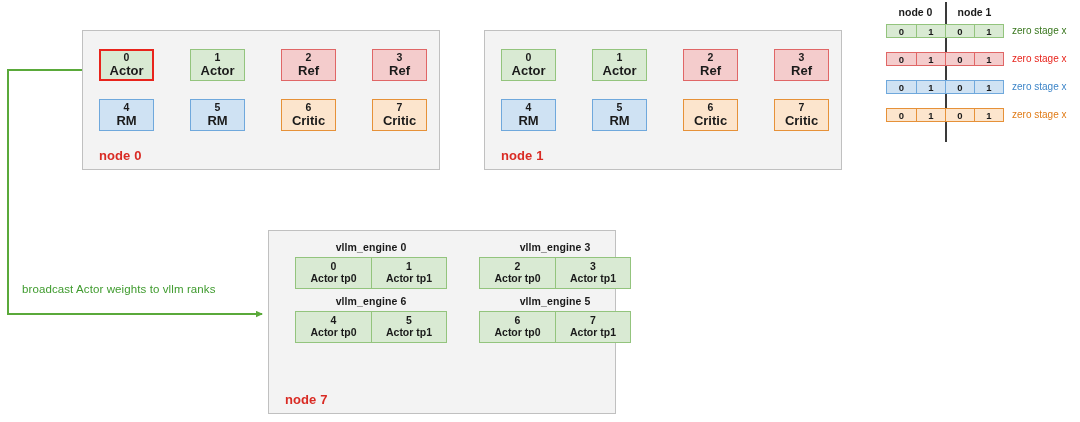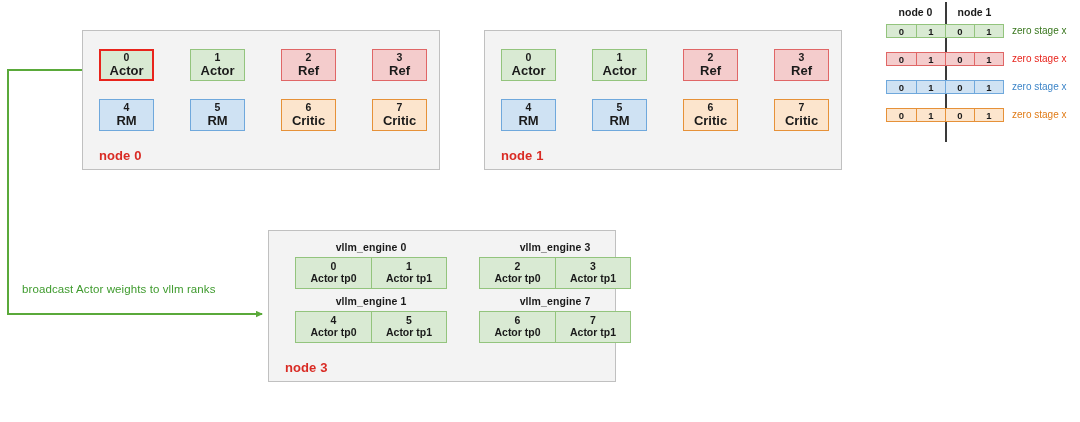--- a/index.html
+++ b/index.html
@@ -23,21 +23,21 @@
 
   
   .node-panel {
     position: absolute;
     background: #f3f3f3;
     border: 1px solid #c0c0c0;
     box-sizing: border-box;
   }
   #node0-panel { left: 82px;  top: 30px;  width: 358px; height: 140px; }
   #node1-panel { left: 484px; top: 30px;  width: 358px; height: 140px; }
-  #node2-panel { left: 268px; top: 230px; width: 348px; height: 152px; }
+  #node2-panel { left: 268px; top: 230px; width: 348px; height: 184px; }
 
   .node-label {
     position: absolute;
     left: 16px;
     bottom: 6px;
     color: #d92b24;
     font-size: 13px;
     font-weight: bold;
     letter-spacing: 0.1px;
   }
@@ -324,49 +324,49 @@
             <span class="rank-role">Actor tp0</span>
           </div>
           <div class="engine-cell">
             <span class="rank-id">3</span>
             <span class="rank-role">Actor tp1</span>
           </div>
         </div>
       </div>
 
       <div class="engine-block">
-        <div class="engine-title">vllm_engine 1</div>
+        <div class="engine-title">vllm_engine 6</div>
         <div class="engine-cells">
           <div class="engine-cell">
             <span class="rank-id">4</span>
             <span class="rank-role">Actor tp0</span>
           </div>
           <div class="engine-cell">
             <span class="rank-id">5</span>
             <span class="rank-role">Actor tp1</span>
           </div>
         </div>
       </div>
 
       <div class="engine-block">
-        <div class="engine-title">vllm_engine 7</div>
+        <div class="engine-title">vllm_engine 5</div>
         <div class="engine-cells">
           <div class="engine-cell">
             <span class="rank-id">6</span>
             <span class="rank-role">Actor tp0</span>
           </div>
           <div class="engine-cell">
             <span class="rank-id">7</span>
             <span class="rank-role">Actor tp1</span>
           </div>
         </div>
       </div>
 
     </div>
-    <div class="node-label">node 3</div>
+    <div class="node-label">node 7</div>
   </div>
 
   <div id="zero-table">
     <div id="zero-divider"></div>
 
     <div class="zt-header">
       <div class="zt-head-cell n0">node 0</div>
       <div class="zt-head-cell n1">node 1</div>
     </div>
 

